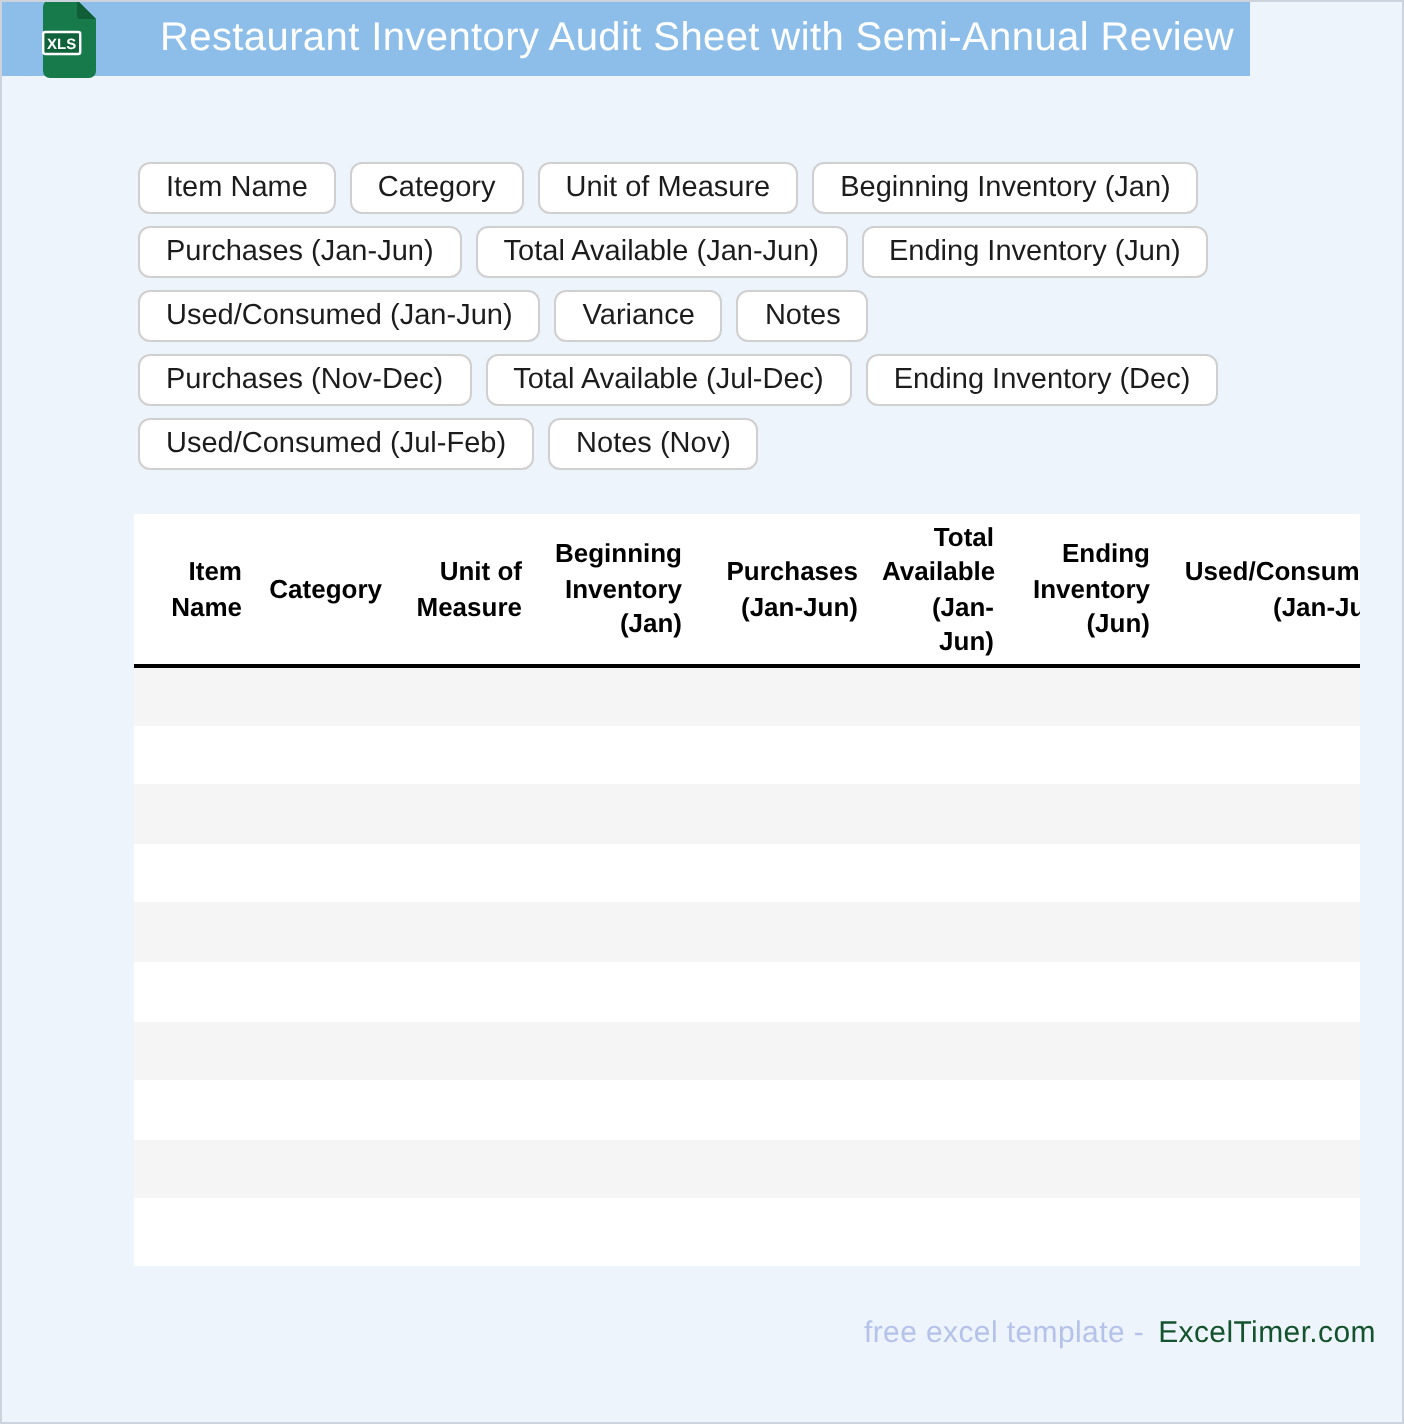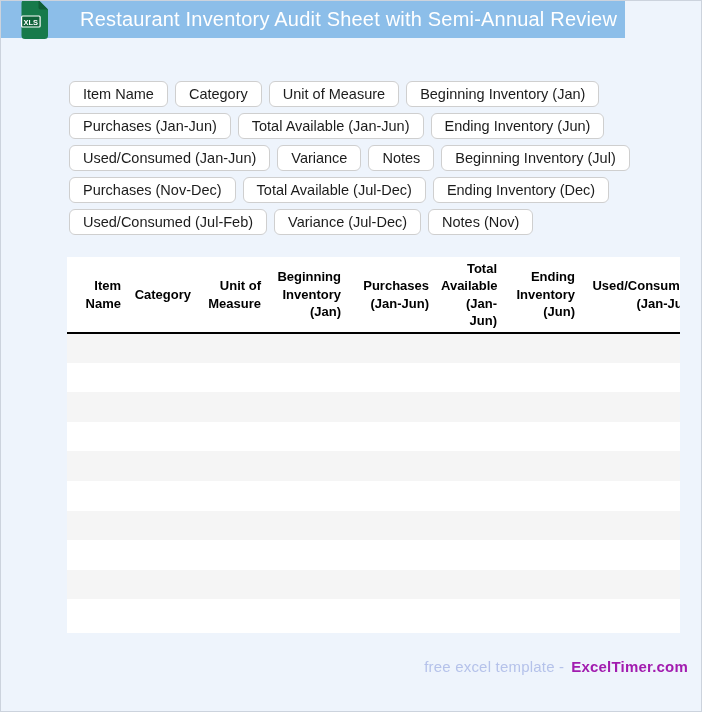--- a/index.html
+++ b/index.html
@@ -69,21 +69,21 @@
   tbody tr:nth-child(odd) td { background:#f5f5f5; }
   tbody tr:nth-child(even) td { background:#ffffff; }
 
   
   .footer {
     position:absolute; right:13px; top:657px;
     font-size:15px; color:#b5c2ea; letter-spacing:0.2px;
     white-space:nowrap;
   }
   .footer .brand {
-    color:#a21caf; font-weight:bold; margin-left:7px;
+    color:#14532d; font-weight:normal; margin-left:7px;
     text-decoration:none;
   }
 </style>
 </head>
 <body>
 
 <div id="page">
 
   <div class="titlebar">
     <svg class="file-icon" width="27" height="39" viewBox="0 0 27 39">
@@ -104,30 +104,28 @@
       </div>
       <div class="chip-row">
         <span class="chip">Purchases (Jan-Jun)</span>
         <span class="chip">Total Available (Jan-Jun)</span>
         <span class="chip">Ending Inventory (Jun)</span>
       </div>
       <div class="chip-row">
         <span class="chip">Used/Consumed (Jan-Jun)</span>
         <span class="chip">Variance</span>
         <span class="chip">Notes</span>
-        <span class="chip">Beginning Inventory (Jul)</span>
       </div>
       <div class="chip-row">
         <span class="chip">Purchases (Nov-Dec)</span>
         <span class="chip">Total Available (Jul-Dec)</span>
         <span class="chip">Ending Inventory (Dec)</span>
       </div>
       <div class="chip-row">
         <span class="chip">Used/Consumed (Jul-Feb)</span>
-        <span class="chip">Variance (Jul-Dec)</span>
         <span class="chip">Notes (Nov)</span>
       </div>
     </div>
 
   <div class="table-wrap">
     <table class="preview">
       <thead>
         <tr>
             <th class="col0">Item Name</th>
             <th class="col1">Category</th>

